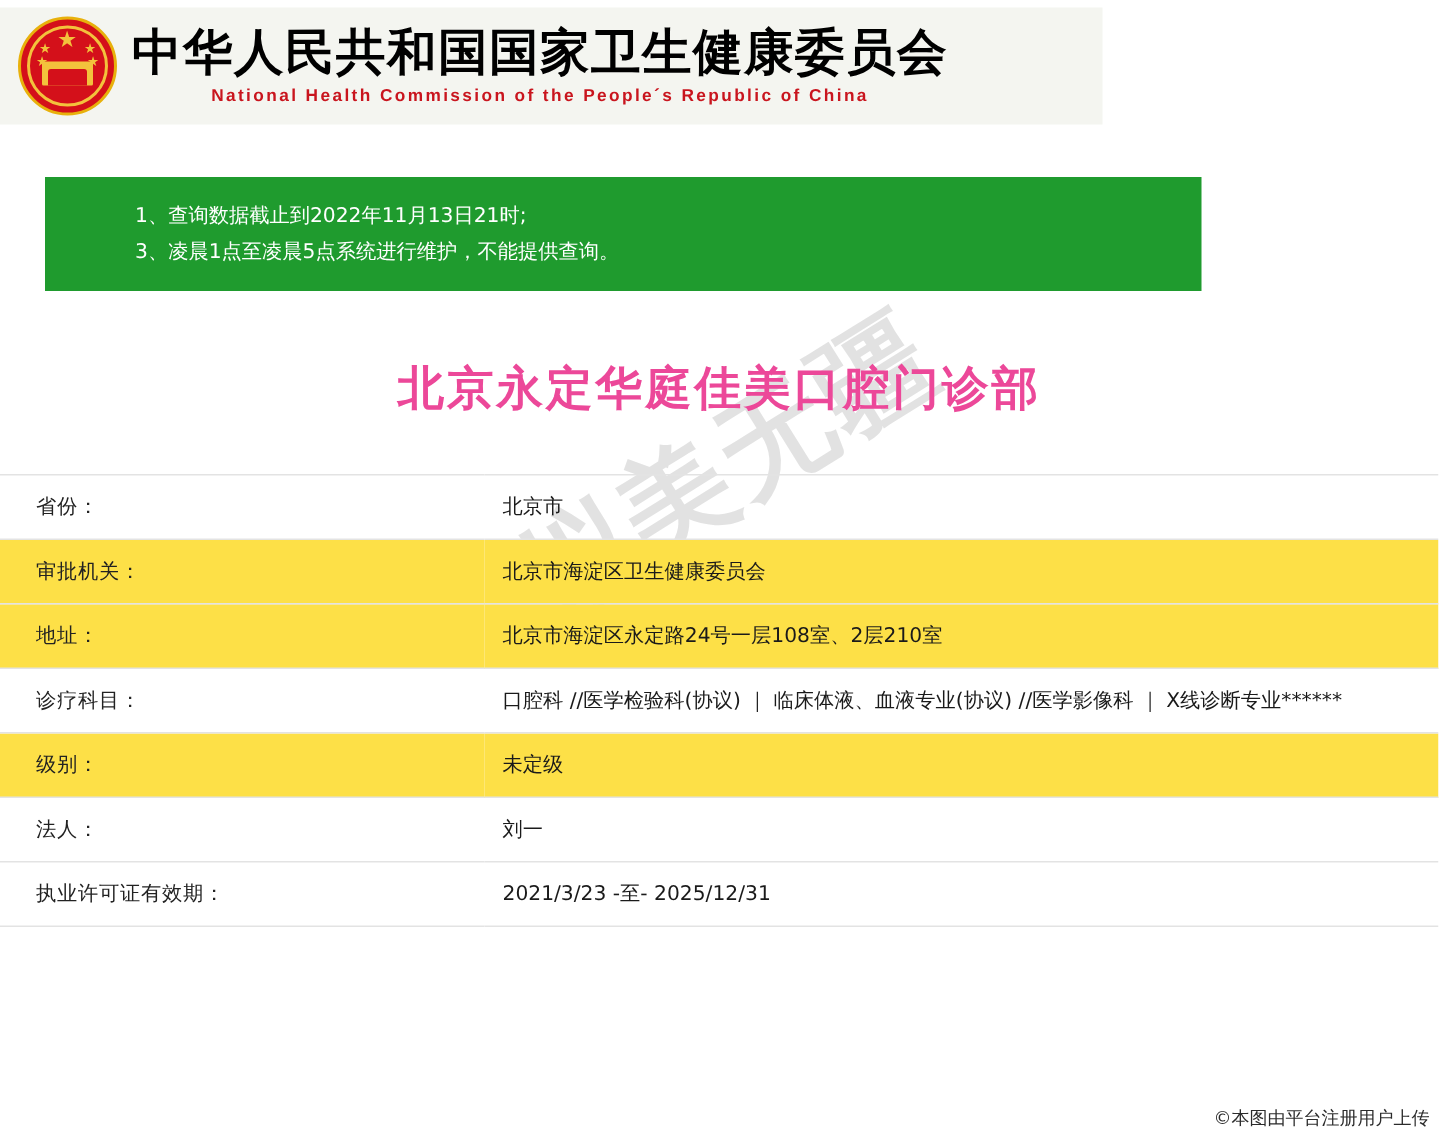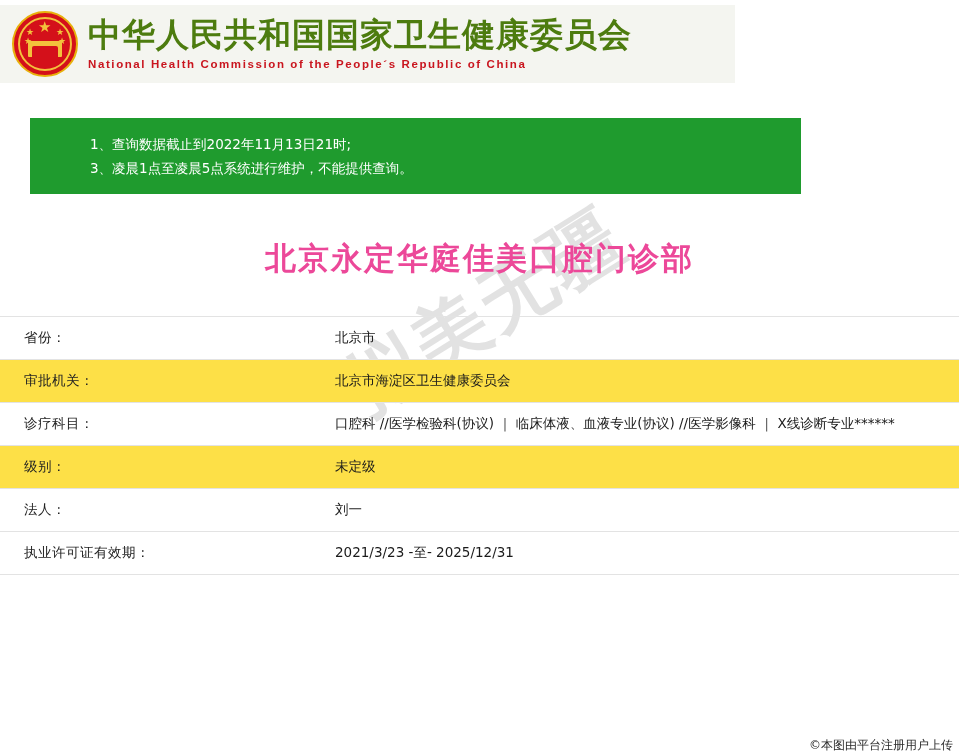--- a/index.html
+++ b/index.html
@@ -87,33 +87,34 @@
 
   .header-titles {
     display: flex;
     flex-direction: column;
     justify-content: center;
   }
   .header-title-cn {
     font-family: "DejaVu Sans", sans-serif;
     font-size: 33px;
     font-weight: bold;
-    color: #4d7c0f;
+    color: #000000;
     letter-spacing: 1px;
     line-height: 40px;
     white-space: nowrap;
   }
   .header-title-en {
     font-family: "Liberation Sans", sans-serif;
     font-size: 11.5px;
     font-weight: bold;
     color: #c9151e;
     letter-spacing: 1.6px;
     line-height: 18px;
     white-space: nowrap;
+    text-align: center;
   }
 
   
   .notice-wrap {
     padding: 30px 30px 0 30px;
     box-sizing: border-box;
   }
   .notice {
     background: #1f9b2e;
     color: #ffffff;
@@ -231,20 +232,24 @@
 <table class="info-table">
   <tbody>
     <tr>
       <td class="label">省份：</td>
       <td class="value">北京市</td>
     </tr>
     <tr class="alt">
       <td class="label">审批机关：</td>
       <td class="value">北京市海淀区卫生健康委员会</td>
     </tr>
+    <tr class="alt">
+      <td class="label">地址：</td>
+      <td class="value">北京市海淀区永定路24号一层108室、2层210室</td>
+    </tr>
     <tr>
       <td class="label">诊疗科目：</td>
       <td class="value">口腔科 //医学检验科(协议) ｜ 临床体液、血液专业(协议) //医学影像科 ｜ X线诊断专业******</td>
     </tr>
     <tr class="alt">
       <td class="label">级别：</td>
       <td class="value">未定级</td>
     </tr>
     <tr>
       <td class="label">法人：</td>

